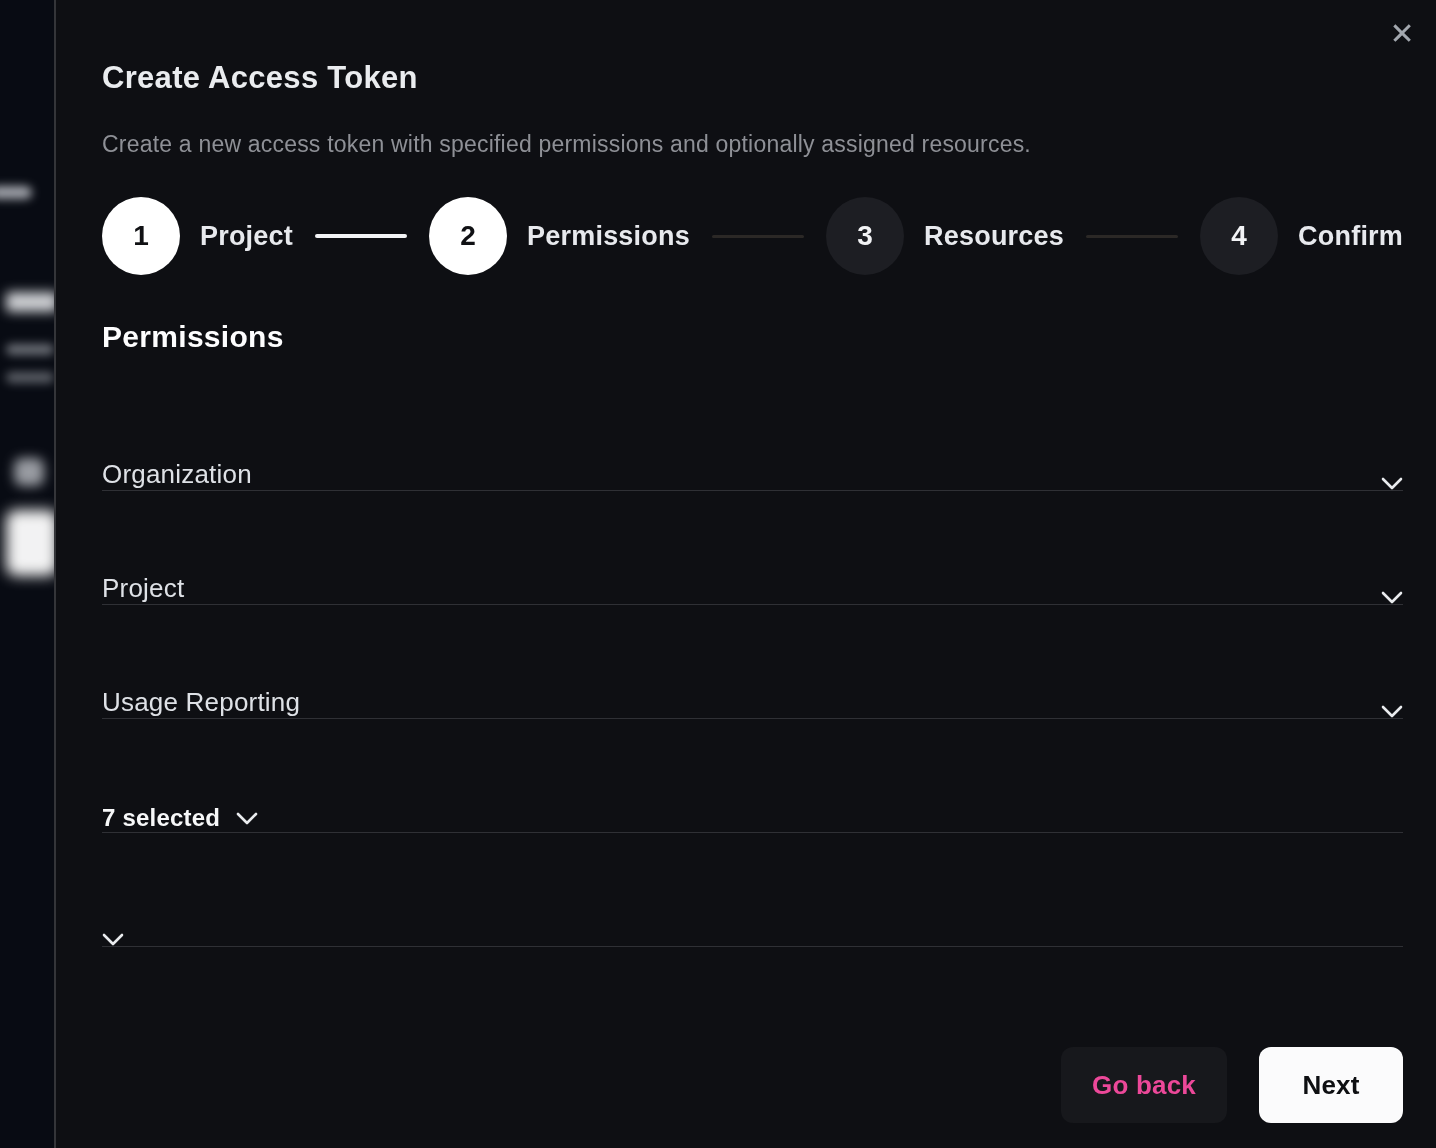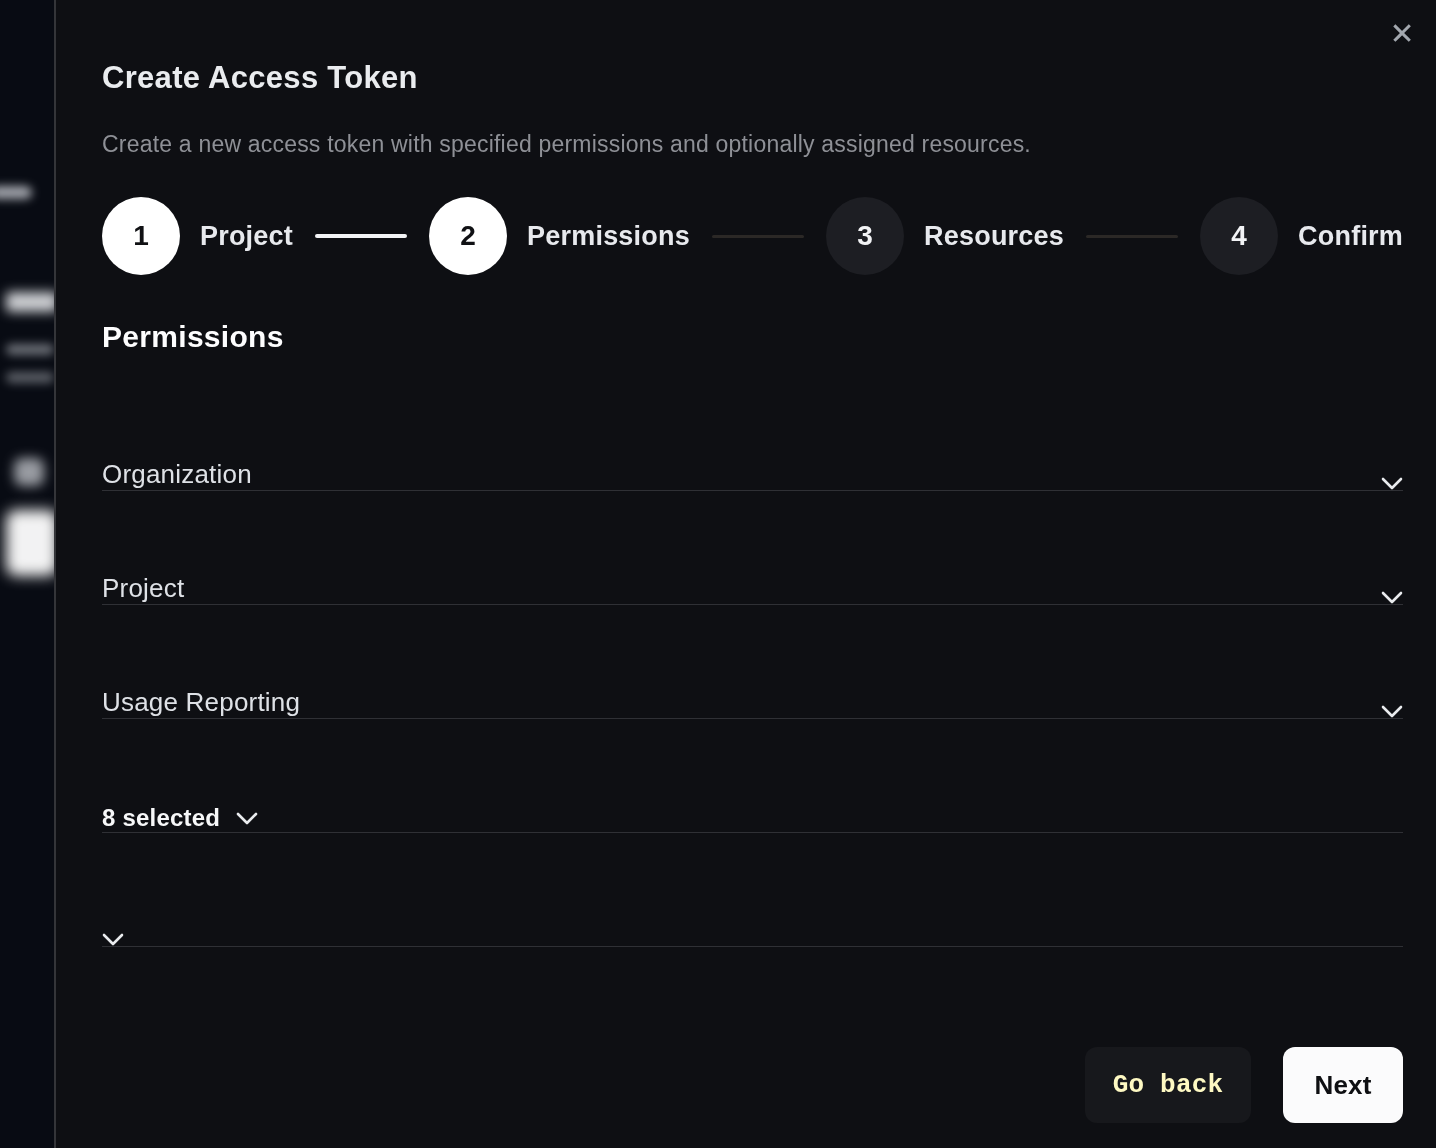--- a/index.html
+++ b/index.html
@@ -101,22 +101,22 @@
     position:absolute; right:33px; bottom:25px;
     display:flex; gap:32px;
   }
   .btn {
     border:none; border-radius:12px;
     display:flex; align-items:center; justify-content:center;
     font-family:"Liberation Sans", sans-serif;
     font-size:26px; font-weight:600; letter-spacing:.2px;
     cursor:pointer;
   }
-  .btn-secondary { width:166px; height:76px; background:#17181c; color:#fef9c3;font-family:Liberation Mono, monospace; }
-  .btn-primary   { width:120px; height:76px; background:#fbfbfc; color:#0e0f12; }
+  .btn-secondary { width:166px; height:76px; background:#17181c; color:#ec4899; }
+  .btn-primary   { width:144px; height:76px; background:#fbfbfc; color:#0e0f12; }
 </style>
 </head>
 <body>
 
 <div class="sidebar-backdrop">
   <div class="shape blur-a"></div>
   <div class="shape blur-b"></div>
   <div class="shape blur-c"></div>
   <div class="shape blur-d"></div>
   <div class="shape blur-e"></div>
@@ -196,21 +196,21 @@
         <span class="chevron">
           <svg width="22" height="13" viewBox="0 0 22 13">
               <polyline points="2,2 11,11 20,2" fill="none" stroke="currentColor" stroke-width="2.6" stroke-linecap="round" stroke-linejoin="round"></polyline>
             </svg>
         </span>
       </div>
     </div>
 
     <div class="acc-item">
       <div class="acc-right">
-        <span class="acc-badge">8 selected</span>
+        <span class="acc-badge">7 selected</span>
         <span class="chevron">
           <svg width="22" height="13" viewBox="0 0 22 13">
               <polyline points="2,2 11,11 20,2" fill="none" stroke="currentColor" stroke-width="2.6" stroke-linecap="round" stroke-linejoin="round"></polyline>
             </svg>
         </span>
       </div>
     </div>
 
     <div class="acc-item">
       <div class="acc-right">

